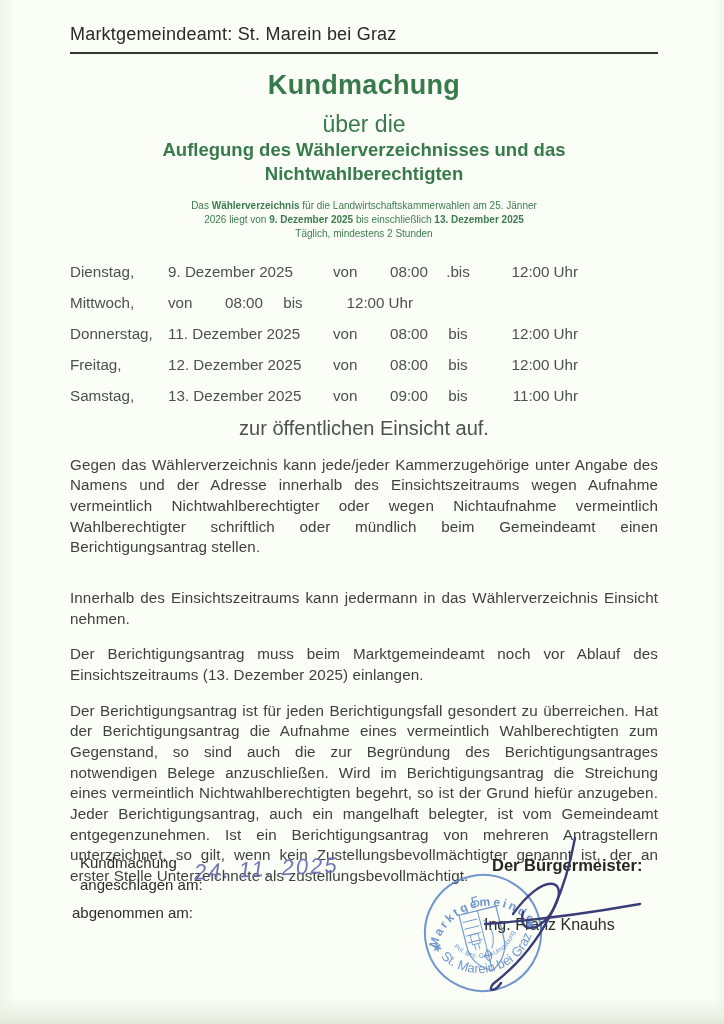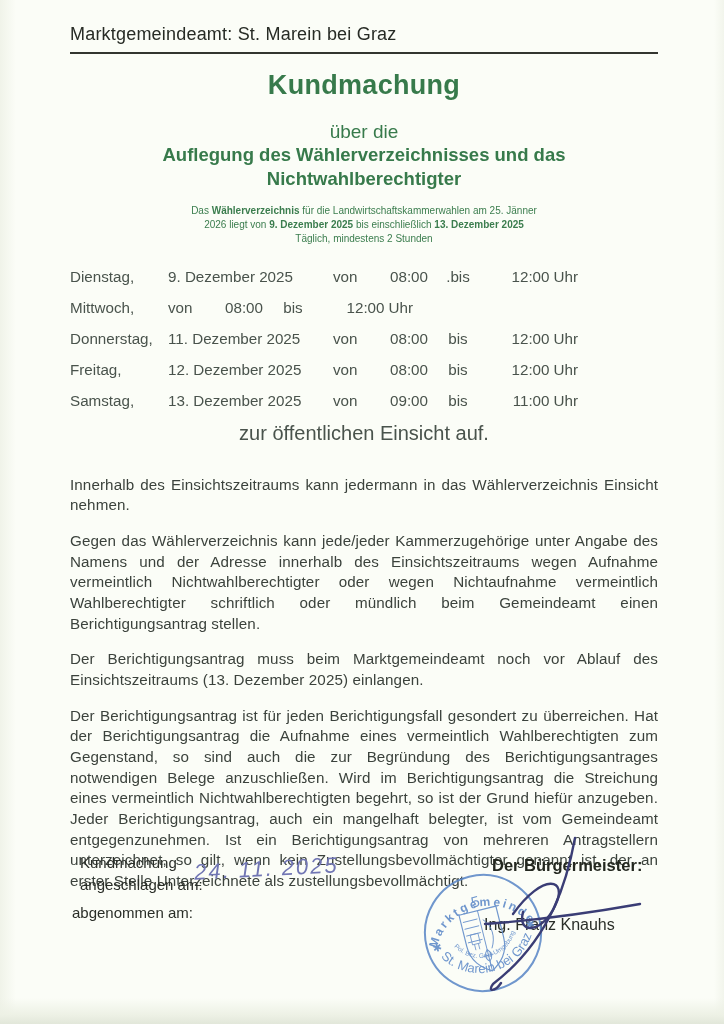--- a/index.html
+++ b/index.html
@@ -12,21 +12,21 @@
       linear-gradient(0deg,#e2e7da 0,#edf1e5 9px,rgba(251,253,247,0) 26px),
       linear-gradient(90deg,#f0f3e9 0,rgba(251,253,247,0) 16px),
       linear-gradient(270deg,#f2f5ec 0,rgba(251,253,247,0) 10px),
       #fbfdf7;
     overflow:hidden;
   }
   .content{position:absolute;left:70px;top:24px;width:588px;}
   .office-line{font-size:18px;color:#272b25;letter-spacing:.2px;}
   .header-rule{margin-top:7px;border-top:2px solid #33352f;}
   .title{margin:16px 0 0 0;text-align:center;font-size:27px;font-weight:bold;color:#377a4b;letter-spacing:.3px;}
-  .subtitle{margin-top:20px;text-align:center;font-size:19px;color:#377a4b;}
+  .subtitle{margin-top:10px;text-align:center;font-size:23px;color:#377a4b;}
   .subject{text-align:center;font-size:18.5px;font-weight:bold;color:#377a4b;line-height:1.3;}
   .intro{margin-top:13px;text-align:center;font-size:10px;color:#3b7d4e;line-height:1.42;}
   .intro .b{font-weight:bold;}
   .schedule{margin-top:20px;font-size:15.2px;color:#49534c;}
   .srow{display:flex;margin-bottom:12px;line-height:19px;}
   .c-day{width:98px;}
   .c-date{width:165px;}
   .c-von{width:47px;}
   .c-from{width:58px;text-align:center;}
   .c-bis{width:40px;text-align:center;}
@@ -52,21 +52,21 @@
 
 <div class="page">
   <div class="content">
 
     <div class="office-line">Marktgemeindeamt: St. Marein bei Graz</div>
     <div class="header-rule"></div>
 
     <h1 class="title">Kundmachung</h1>
     <div class="subtitle">über die</div>
     <div class="subject">Auflegung des Wählerverzeichnisses und das</div>
-    <div class="subject">Nichtwahlberechtigter</div>
+    <div class="subject">Nichtwahlberechtigten</div>
 
     <div class="intro">
       <div><span>Das </span><span class="b">Wählerverzeichnis</span><span> für die Landwirtschaftskammerwahlen am 25. Jänner</span></div>
       <div><span>2026 liegt von </span><span class="b">9. Dezember 2025</span><span> bis einschließlich </span><span class="b">13. Dezember 2025</span></div>
       <div><span>Täglich, mindestens 2 Stunden</span></div>
     </div>
 
     <div class="schedule">
       <div class="srow">
         <span class="c-day">Dienstag,</span>
@@ -104,22 +104,22 @@
         <span class="c-date">13. Dezember 2025</span>
         <span class="c-von">von</span>
         <span class="c-from">09:00</span>
         <span class="c-bis">bis</span>
         <span class="c-to"><span>11:00</span><span class="uhr">Uhr</span></span>
       </div>
     </div>
 
     <div class="closing">zur öffentlichen Einsicht auf.</div>
 
+    <p class="para">Gegen das Wählerverzeichnis kann jede/jeder Kammerzugehörige unter Angabe des Namens und der Adresse innerhalb des Einsichtszeitraums wegen Aufnahme vermeintlich Nichtwahlberechtigter oder wegen Nichtaufnahme vermeintlich Wahlberechtigter schriftlich oder mündlich beim Gemeindeamt einen Berichtigungsantrag stellen.</p>
     <p class="para para-first">Innerhalb des Einsichtszeitraums kann jedermann in das Wählerverzeichnis Einsicht nehmen.</p>
-    <p class="para">Gegen das Wählerverzeichnis kann jede/jeder Kammerzugehörige unter Angabe des Namens und der Adresse innerhalb des Einsichtszeitraums wegen Aufnahme vermeintlich Nichtwahlberechtigter oder wegen Nichtaufnahme vermeintlich Wahlberechtigter schriftlich oder mündlich beim Gemeindeamt einen Berichtigungsantrag stellen.</p>
     <p class="para">Der Berichtigungsantrag muss beim Marktgemeindeamt noch vor Ablauf des Einsichtszeitraums (13. Dezember 2025) einlangen.</p>
     <p class="para">Der Berichtigungsantrag ist für jeden Berichtigungsfall gesondert zu überreichen. Hat der Berichtigungsantrag die Aufnahme eines vermeintlich Wahlberechtigten zum Gegenstand, so sind auch die zur Begründung des Berichtigungsantrages notwendigen Belege anzuschließen. Wird im Berichtigungsantrag die Streichung eines vermeintlich Nichtwahlberechtigten begehrt, so ist der Grund hiefür anzugeben. Jeder Berichtigungsantrag, auch ein mangelhaft belegter, ist vom Gemeindeamt entgegenzunehmen. Ist ein Berichtigungsantrag von mehreren Antragstellern unterzeichnet, so gilt, wenn kein Zustellungsbevollmächtigter genannt ist, der an erster Stelle Unterzeichnete als zustellungsbevollmächtigt.</p>
   </div>
 
   <div class="footer-left">
     <div>Kundmachung</div>
     <div>angeschlagen am:</div>
   </div>
   <div class="handwritten-date">24. 11. 2025</div>
   <div class="removed-line">abgenommen am:</div>

